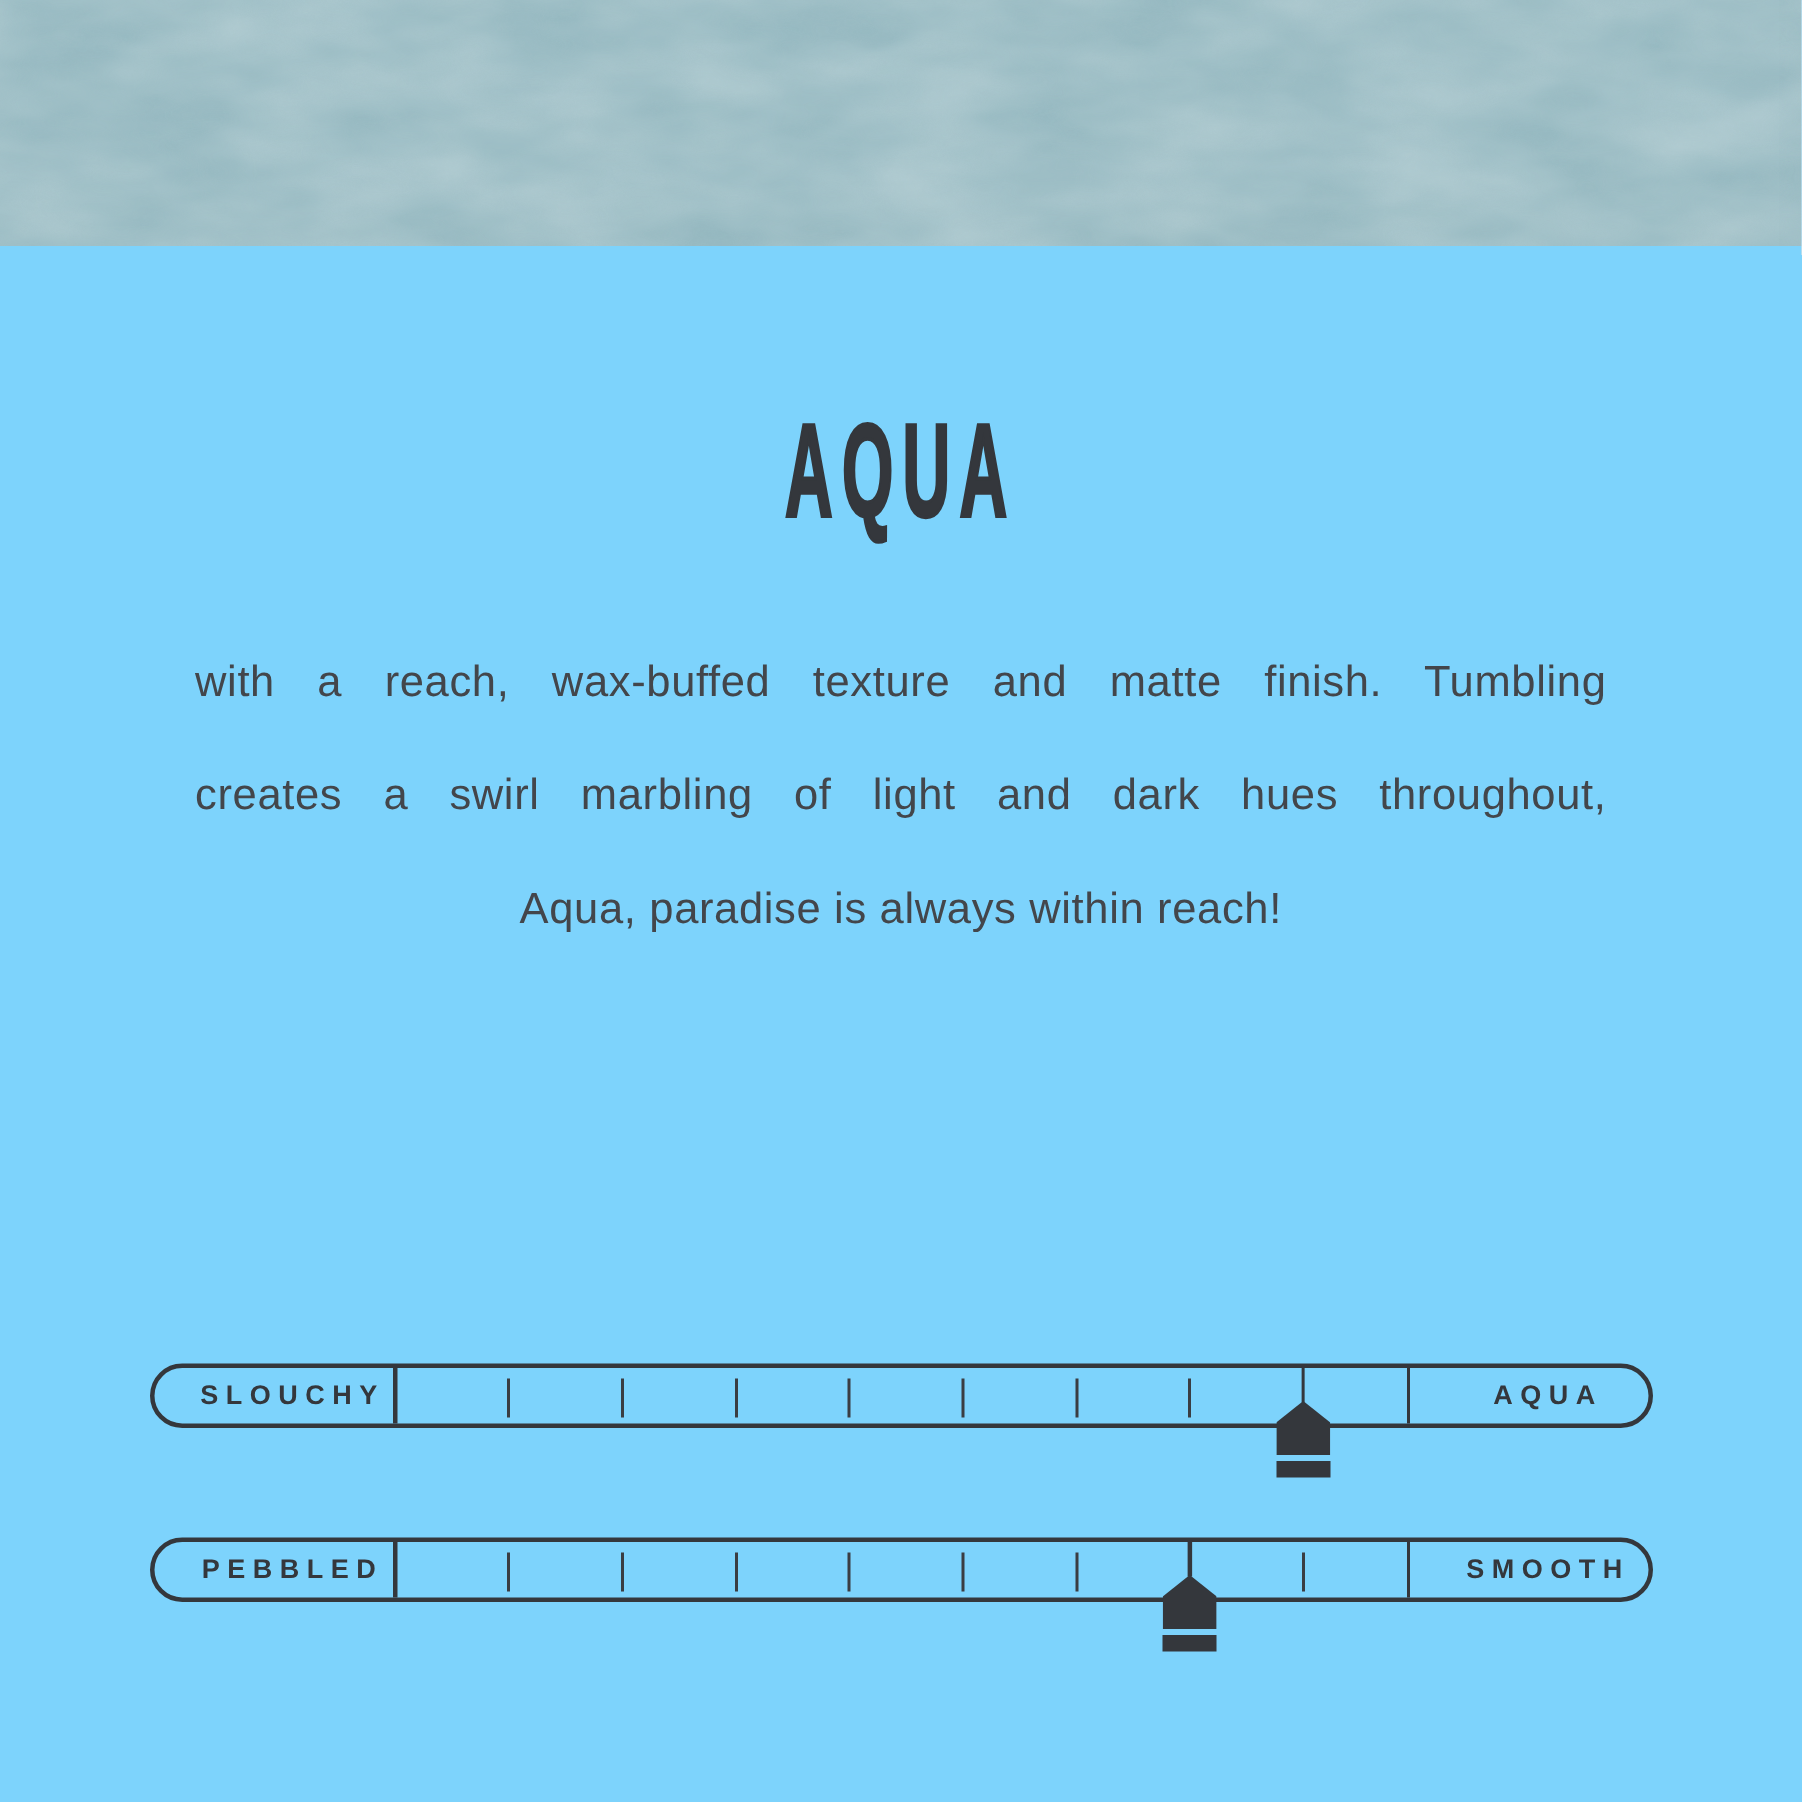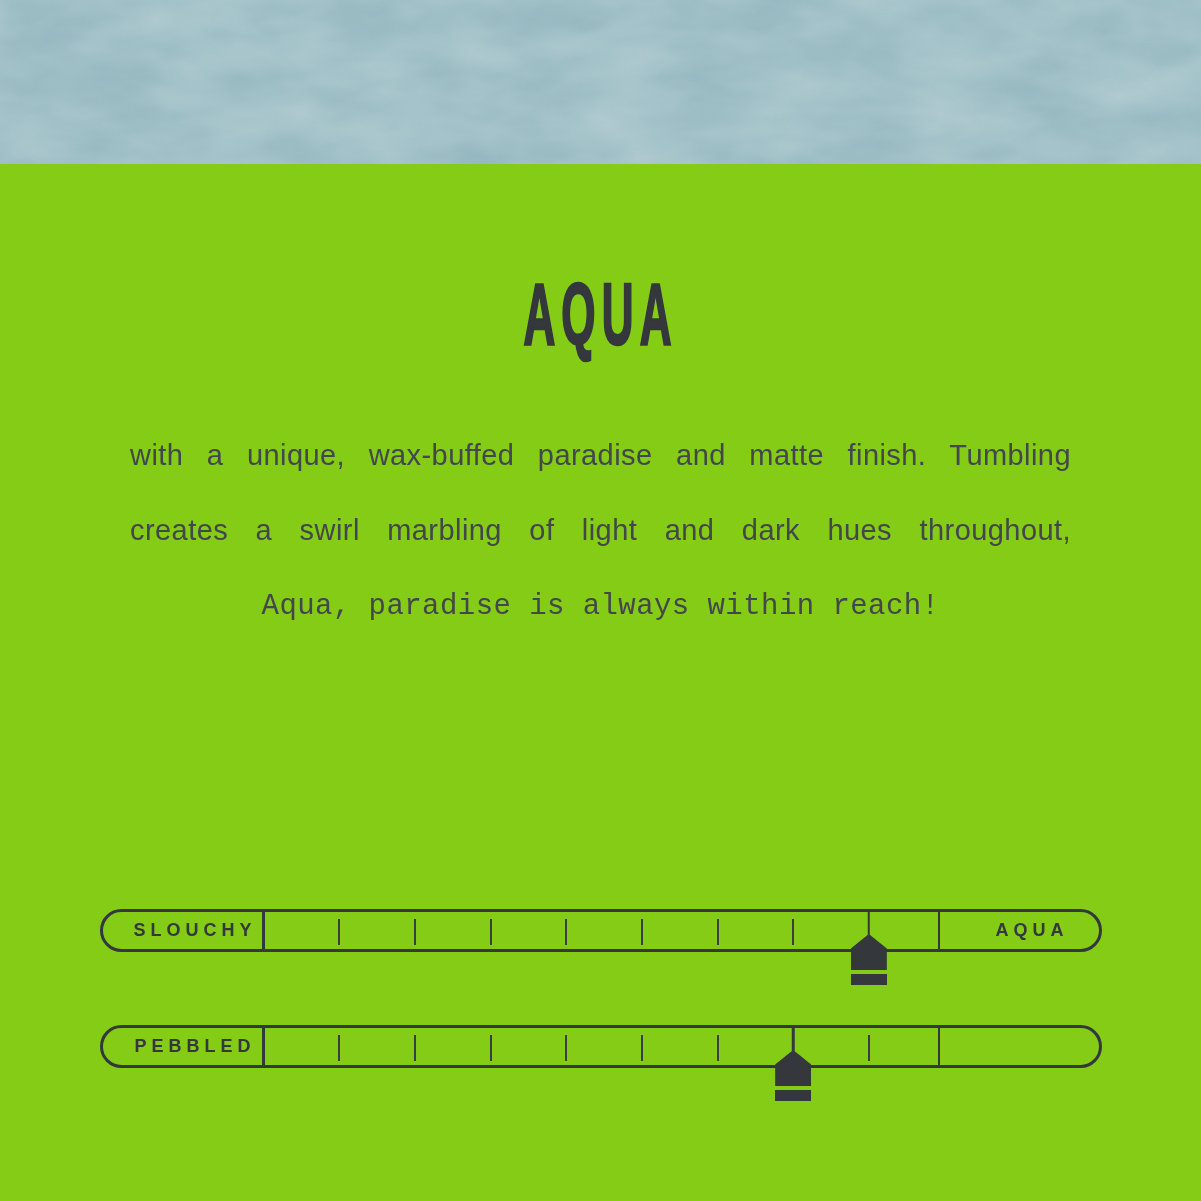--- a/index.html
+++ b/index.html
@@ -5,21 +5,21 @@
   * { margin: 0; padding: 0; box-sizing: border-box; }
   html, body {
     width: 1201px; height: 1201px;
     overflow: hidden;
     font-family: "Liberation Sans", sans-serif;
     background: #e6e6e5;
   }
   .stage {
     position: relative;
     width: 1201px; height: 1201px;
-    background: #84cc16;
+    background: #7dd3fc;
   }
 
   
   .hero {
     position: absolute; top: 0; left: 0;
     width: 1201px; height: 164px;
     overflow: hidden;
   }
   .hero svg { display: block; width: 100%; height: 100%; }
 
@@ -50,21 +50,20 @@
   .para-line {
     height: 75.4px;
     line-height: 75.4px;
     text-align: justify;
     text-align-last: justify;
     white-space: normal;
   }
   .para-line:last-child {
     text-align: right;
     text-align-last: center;
-    font-family: Liberation Mono, monospace;
   }
 
   
   .slider {
     position: absolute; left: 100px;
     width: 1002px; height: 43px;
     border: 3px solid #34373c;
     border-radius: 23px;
   }
   .slider-one { top: 909px; }
@@ -147,21 +146,21 @@
       <rect id="hero-base" width="1201" height="164" fill="#93b7bf"></rect>
       <rect width="1201" height="164" filter="url(#fMarble)" opacity="0.6"></rect>
       <rect width="1201" height="164" filter="url(#fLight)" opacity="0.5"></rect>
       <rect width="1201" height="164" filter="url(#fGrain)" opacity="0.25"></rect>
     </svg>
   </div>
 
   <h1 class="title">AQUA</h1>
 
   <div class="paragraph">
-    <div class="para-line">with a unique, wax-buffed paradise and matte finish. Tumbling</div>
+    <div class="para-line">with a reach, wax-buffed texture and matte finish. Tumbling</div>
     <div class="para-line">creates a swirl marbling of light and dark hues throughout,</div>
     <div class="para-line">Aqua, paradise is always within reach!</div>
   </div>
 
   <div class="slider slider-one">
     <div class="slider-label left">SLOUCHY</div>
     <div class="divider left"></div>
     <div class="divider right"></div>
     <div class="slider-label right">AQUA</div>
   <div class="tick" style="left: 236.167px;"></div>
@@ -175,20 +174,21 @@
         <div class="m-line"></div>
         <div class="m-pent"></div>
         <div class="m-base"></div>
       </div>
     </div>
 
   <div class="slider slider-two">
     <div class="slider-label left">PEBBLED</div>
     <div class="divider left"></div>
     <div class="divider right"></div>
+    <div class="slider-label right">SMOOTH</div>
   <div class="tick" style="left: 236.167px;"></div>
       <div class="tick" style="left: 311.833px;"></div>
       <div class="tick" style="left: 387.5px;"></div>
       <div class="tick" style="left: 463.167px;"></div>
       <div class="tick" style="left: 538.833px;"></div>
       <div class="tick" style="left: 614.5px;"></div>
       <div class="tick" style="left: 765.833px;"></div>
       <div class="marker" style="left: 690.167px;">
         <div class="m-line"></div>
         <div class="m-pent"></div>

